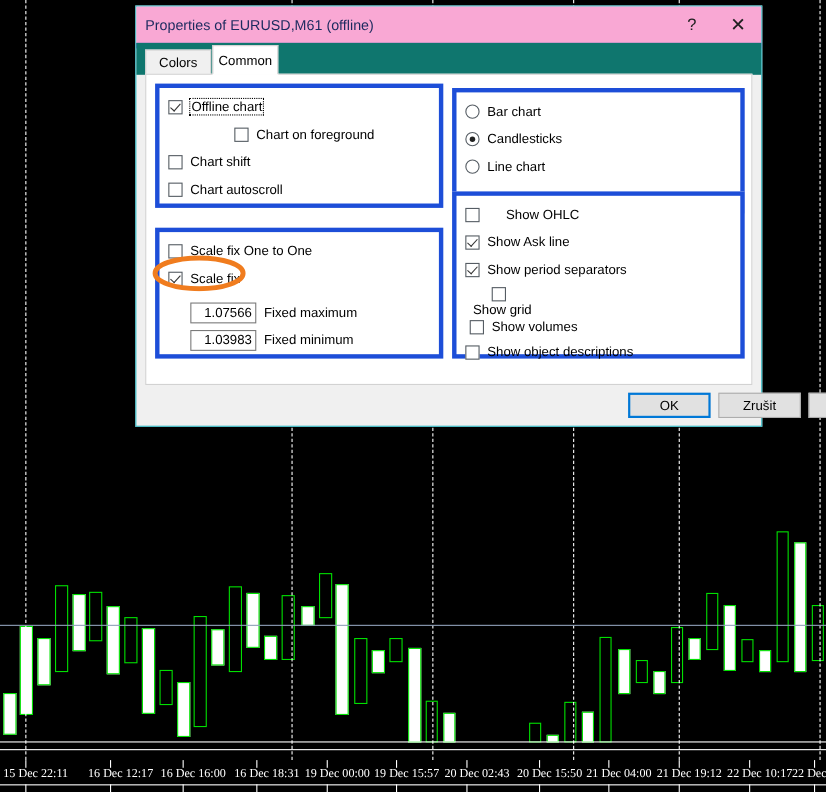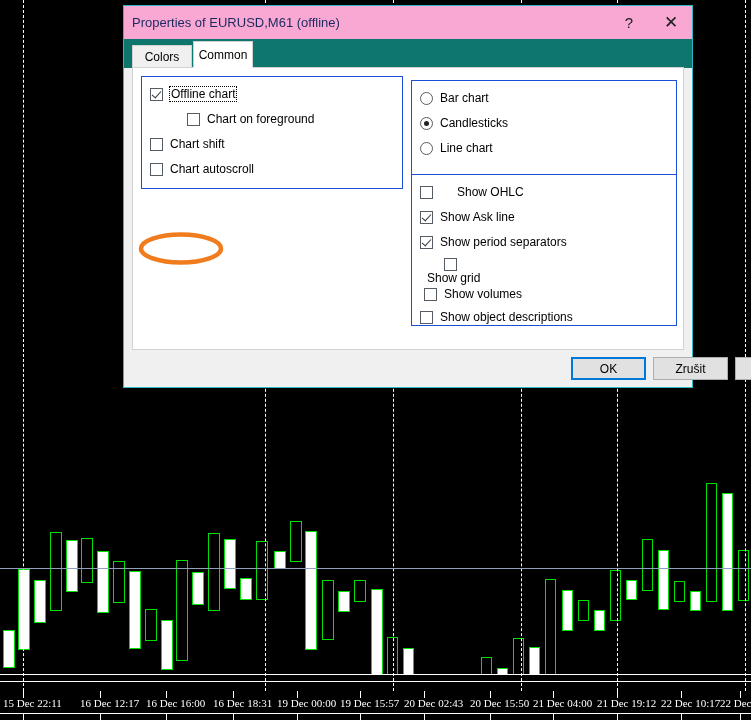--- a/index.html
+++ b/index.html
@@ -52,21 +52,21 @@
   
   #tabstrip{position:absolute;left:0;top:33px;width:568px;height:29px;background:#0f766e;}
   .tab{position:absolute;top:6px;height:23px;box-sizing:border-box;
        font-size:12px;color:#000;display:flex;align-items:center;justify-content:center;
        background:#f0f0f0;border:1px solid #d2d2d2;border-bottom:none;}
   .tab.active{top:2px;height:27px;background:#ffffff;border:1px solid #d2d2d2;border-bottom:1px solid #ffffff;z-index:3;}
 
   #tabbody{position:absolute;left:8px;top:61px;width:552px;height:283px;
            background:#ffffff;border:1px solid #d2d2d2;box-sizing:border-box;}
 
-  .group{position:absolute;box-sizing:border-box;border:1px solid #1d4ed8;background:#ffffff;}
+  .group{position:absolute;box-sizing:border-box;border:4px solid #1d4ed8;background:#ffffff;}
 
   .row{position:absolute;display:flex;align-items:center;height:18px;}
   .lbl{font-size:12px;color:#000;margin-left:7px;white-space:nowrap;
        font-family:"Liberation Sans", sans-serif;}
   .lbl.focus{outline:1px dotted #000;padding:0 1px;}
 
   .cb{width:13px;height:13px;box-sizing:border-box;border:1px solid #555c63;
       background:#fff;position:relative;flex:none;}
   .cb.checked::after{
     content:"";position:absolute;left:3px;top:0px;width:4px;height:8px;
@@ -215,35 +215,53 @@
     </div>
 
   <div id="tabbody">
 
     <div class="group" style="left:8px;top:8px;width:262px;height:113px;">
       <div id="chart-options-rows">
           <div class="row" style="left: 8px; top: 8px;">
             <span class="cb checked"></span>
             <span class="lbl focus">Offline chart</span>
           </div>
-          <div class="row" style="left: 1px; top: 33px; padding-left: 44px;">
+          <div class="row" style="left: 24px; top: 33px; padding-left: 44px;">
             <span class="cb"></span>
             <span class="lbl">Chart on foreground</span>
           </div>
           <div class="row" style="left: 8px; top: 58px;">
             <span class="cb"></span>
             <span class="lbl">Chart shift</span>
           </div>
           <div class="row" style="left: 8px; top: 83px;">
             <span class="cb"></span>
             <span class="lbl">Chart autoscroll</span>
           </div>
         </div>
     </div>
 
+    <div class="group" style="left:8px;top:139px;width:262px;height:119px;">
+      <div id="scale-rows">
+          <div class="row" style="left: 8px; top: 8px;">
+            <span class="cb"></span>
+            <span class="lbl">Scale fix One to One</span>
+          </div>
+          <div class="row" style="left: 8px; top: 33px;">
+            <span class="cb checked"></span>
+            <span class="lbl">Scale fix</span>
+          </div>
+        </div>
+      <div id="scale-fields">
+          <div class="numfield" style="left: 28px; top: 64px;">1.07566</div>
+          <div class="fieldlbl" style="left: 95px; top: 64px;">Fixed maximum</div>
+          <div class="numfield" style="left: 28px; top: 89px;">1.03983</div>
+          <div class="fieldlbl" style="left: 95px; top: 89px;">Fixed minimum</div>
+        </div>
+    </div>
 
     <div class="group" style="left:278px;top:12px;width:266px;height:114px;">
       <div id="chart-type-rows">
           <div class="row" style="left: 8px; top: 8px;">
             <span class="rb"></span>
             <span class="lbl">Bar chart</span>
           </div>
           <div class="row" style="left: 8px; top: 33px;">
             <span class="rb checked"></span>
             <span class="lbl">Candlesticks</span>

